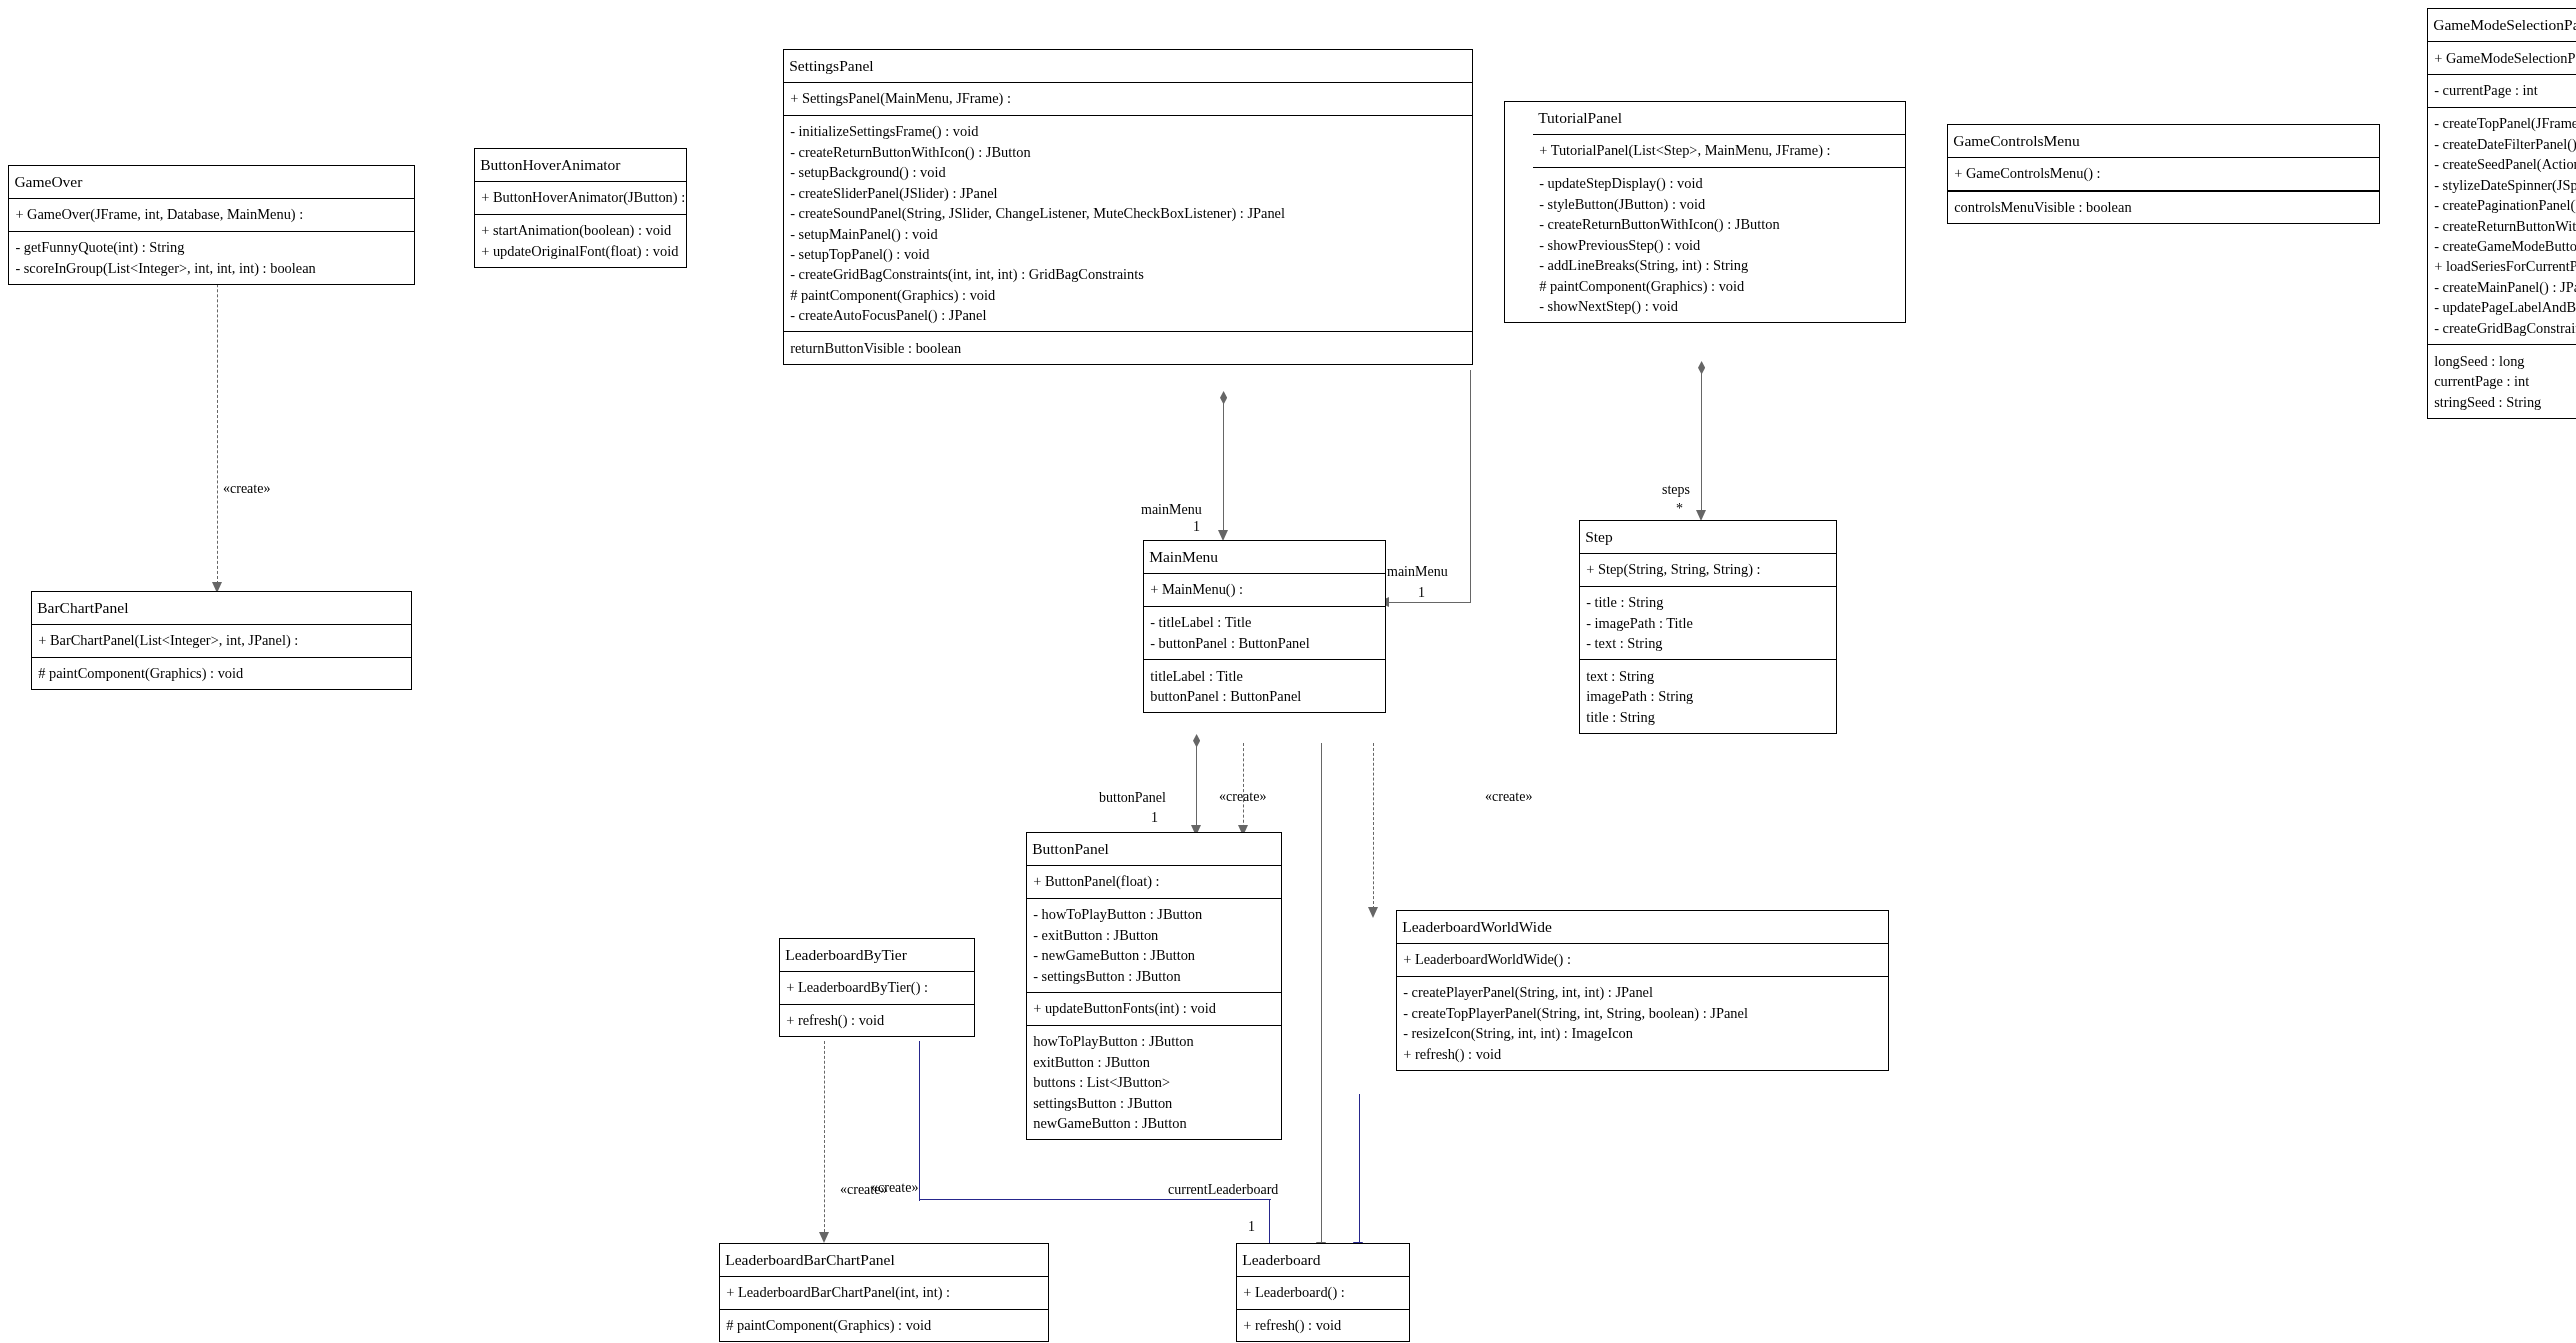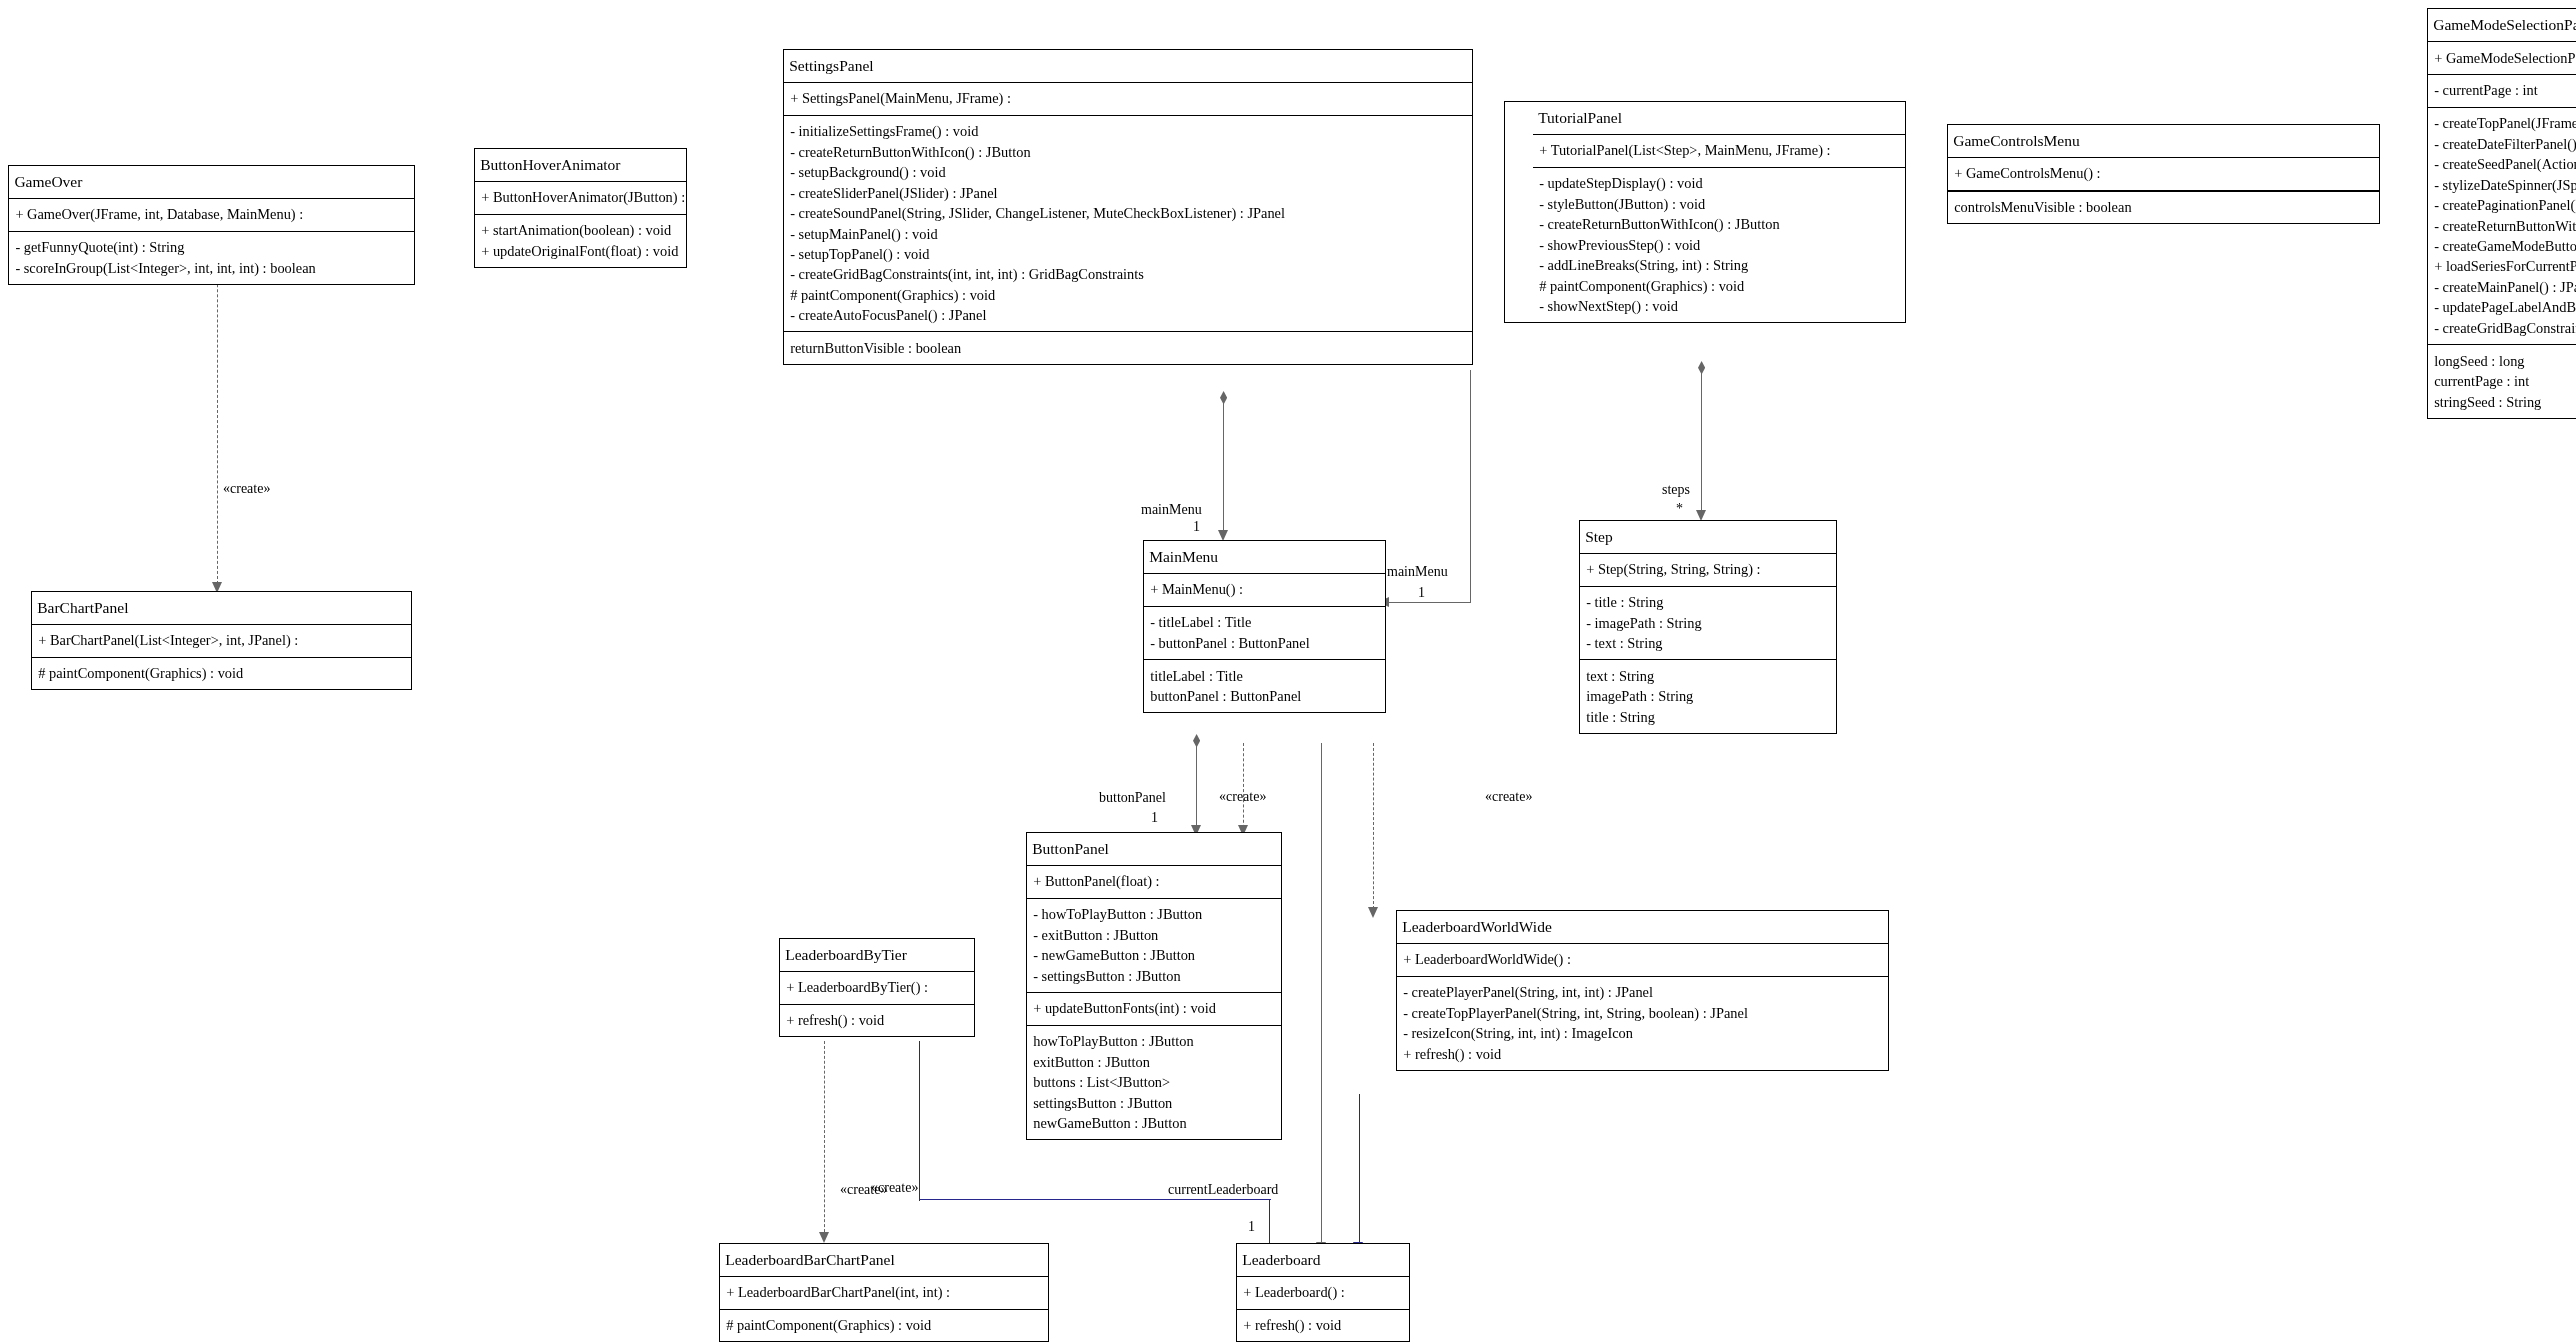--- a/index.html
+++ b/index.html
@@ -320,21 +320,21 @@
 
   <div class="uml-box" style="left:1579px; top:520px; width:258px;">
     <div class="uml-title">Step</div>
     <div class="uml-sep"></div>
     <div class="uml-compartment">
       <div class="uml-row">+ Step(String, String, String) :</div>
     </div>
     <div class="uml-sep"></div>
     <div class="uml-compartment">
       <div class="uml-row">- title : String</div>
-      <div class="uml-row">- imagePath : String</div>
+      <div class="uml-row">- imagePath : Title</div>
       <div class="uml-row">- text : String</div>
     </div>
     <div class="uml-sep"></div>
     <div class="uml-compartment">
       <div class="uml-row">text : String</div>
       <div class="uml-row">imagePath : String</div>
       <div class="uml-row">title : String</div>
     </div>
   </div>
 

